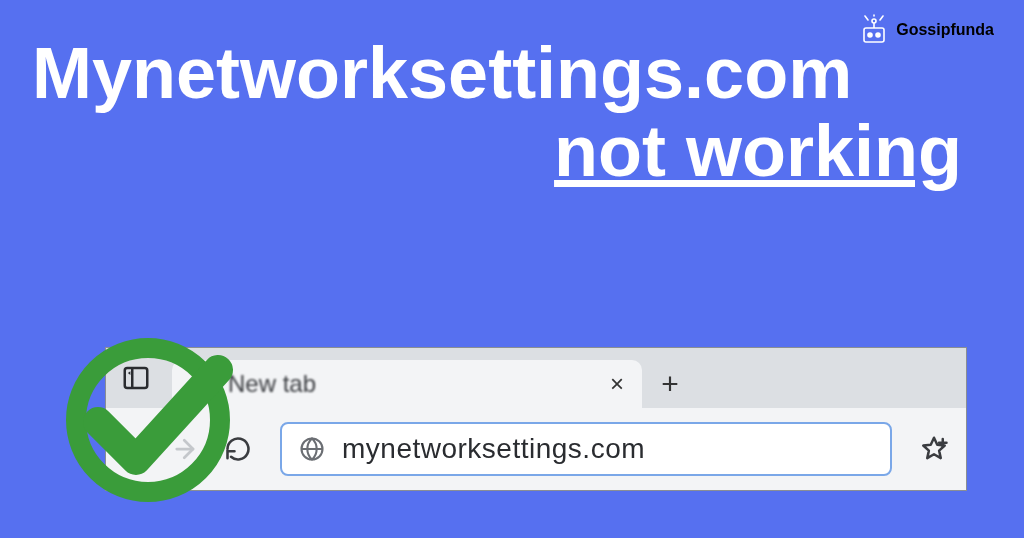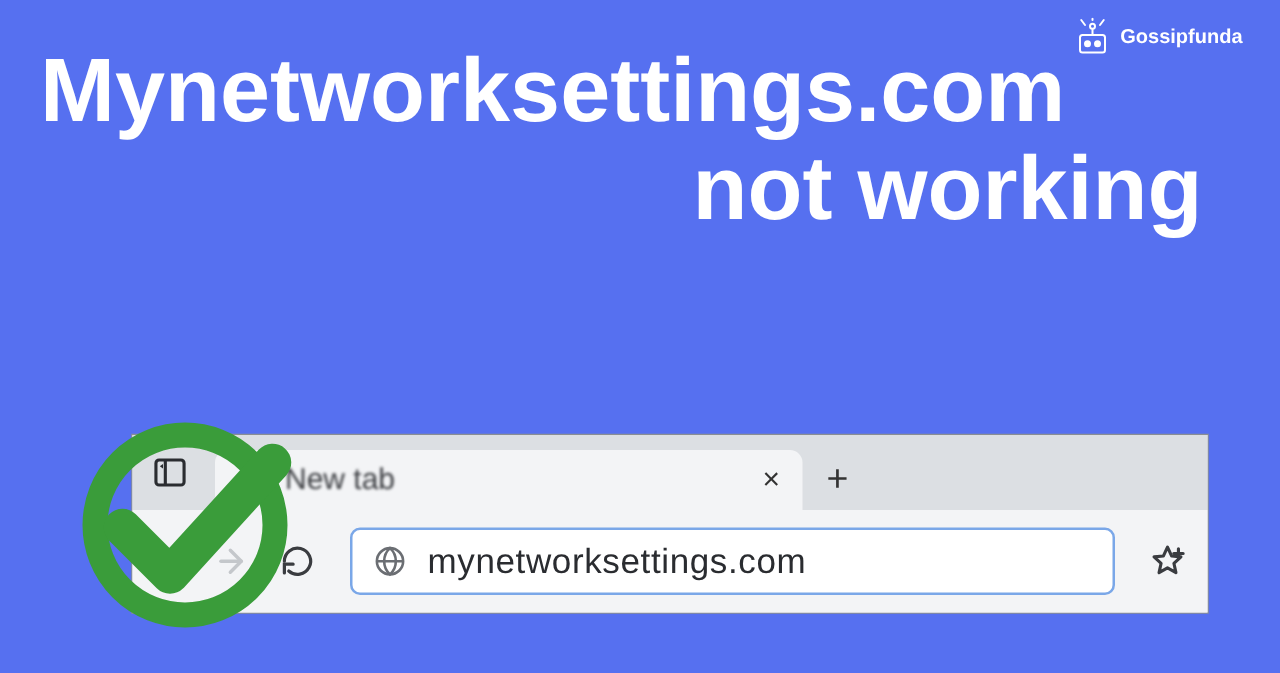--- a/index.html
+++ b/index.html
@@ -20,40 +20,41 @@
       gap: 6px;
       color: #fff;
     }
     .logo-icon {
       width: 32px;
       height: 32px;
     }
     .logo-text {
       font-size: 16px;
       font-weight: bold;
-      color: #ffffff;
+      color: #000000;
     }
     .heading {
       position: absolute;
       top: 36px;
       left: 32px;
       right: 32px;
       color: #fff;
       font-weight: 800;
       text-align: left;
     }
     .heading .line1 {
       font-size: 72px;
       line-height: 1.05;
     }
     .heading .line2 {
       font-size: 72px;
       line-height: 1.1;
       text-align: right;
       margin-right: 30px;
+      text-decoration: underline;
     }
     .browser-wrap {
       position: absolute;
       bottom: 48px;
       left: 106px;
       width: 860px;
       height: 142px;
       background: #eef0f2;
       box-shadow: 0 0 0 1px #8a8e93;
       filter: blur(0px);

